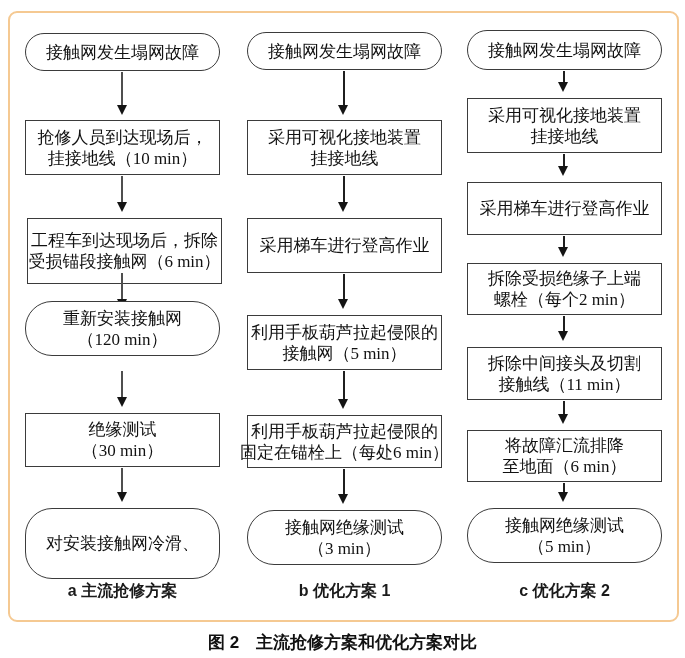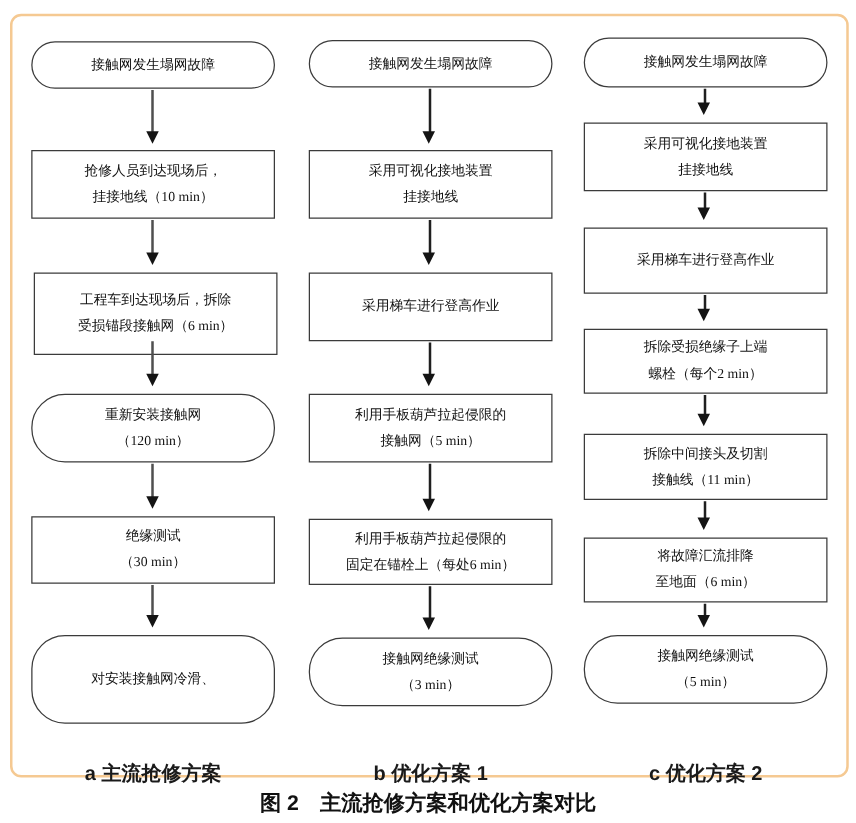--- a/index.html
+++ b/index.html
@@ -3,29 +3,29 @@
 <meta charset="utf-8">
 <style>
   html,body{margin:0;padding:0;background:#ffffff;}
   .page{position:relative;width:685px;height:658px;background:#ffffff;overflow:hidden;
         font-family:"Liberation Sans",sans-serif;}
   .panel{position:absolute;left:8px;top:11px;width:671px;height:611px;box-sizing:border-box;
          border:2.5px solid #f5c992;border-radius:9px;background:#ffffff;}
   .node{position:absolute;width:195px;box-sizing:border-box;background:#ffffff;
         border:1.5px solid #3b3b3b;display:flex;flex-direction:column;align-items:center;
         justify-content:center;text-align:center;color:#111111;
-        font-family:"Liberation Serif",serif;font-size:11px;line-height:21px;}
+        font-family:"Liberation Serif",serif;font-size:17px;line-height:21px;}
   .pill{border-radius:20px;}
   .terminal{border-radius:27px;}
   .arrow{position:absolute;width:2px;background:#4f4f4f;}
   .arrow.thin{width:1.5px;background:#1f1f1f;}
   .arrow::after{content:"";position:absolute;left:50%;margin-left:-5.5px;bottom:-10px;
         width:0;height:0;border:5.5px solid transparent;border-top:10px solid #141414;}
   .col-caption{position:absolute;width:195px;text-align:center;color:#1a1a1a;
-        font-family:"Liberation Sans",sans-serif;font-weight:bold;font-size:16px;margin-top:28px;}
+        font-family:"Liberation Sans",sans-serif;font-weight:bold;font-size:16px;}
   .fig-caption{position:absolute;left:0;top:631px;width:685px;text-align:center;color:#111111;
         font-family:"Liberation Sans",sans-serif;font-weight:bold;font-size:17px;}
   .ln{white-space:nowrap;}
 </style>
 </head>
 <body>
 
 <div class="page">
   <div class="panel"></div>
 
@@ -36,21 +36,21 @@
   <div class="node" style="left:25px;top:120px;height:55px;">
     <div class="ln">抢修人员到达现场后，</div>
     <div class="ln">挂接地线（10 min）</div>
   </div>
   <div class="arrow" style="left:121px;top:176px;height:31px;"></div>
   <div class="node" style="left:27px;top:218px;height:66px;">
     <div class="ln">工程车到达现场后，拆除</div>
     <div class="ln">受损锚段接触网（6 min）</div>
   </div>
   <div class="arrow" style="left:121px;top:273px;height:31px;"></div>
-  <div class="node" style="left:25px;top:315px;height:55px;border-radius:27px;">
+  <div class="node" style="left:25px;top:301px;height:55px;border-radius:27px;">
     <div class="ln">重新安装接触网</div>
     <div class="ln">（120 min）</div>
   </div>
   <div class="arrow" style="left:121px;top:371px;height:31px;"></div>
   <div class="node" style="left:25px;top:413px;height:54px;">
     <div class="ln">绝缘测试</div>
     <div class="ln">（30 min）</div>
   </div>
   <div class="arrow" style="left:121px;top:468px;height:29px;"></div>
   <div class="node terminal" style="left:25px;top:508px;height:71px;">

